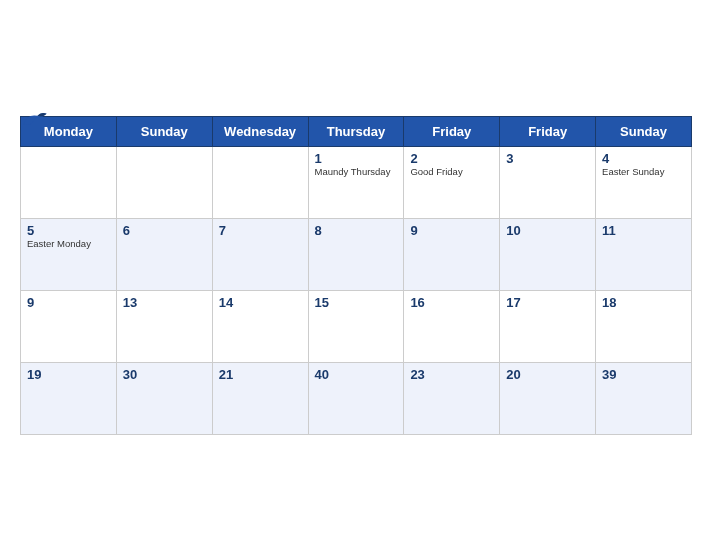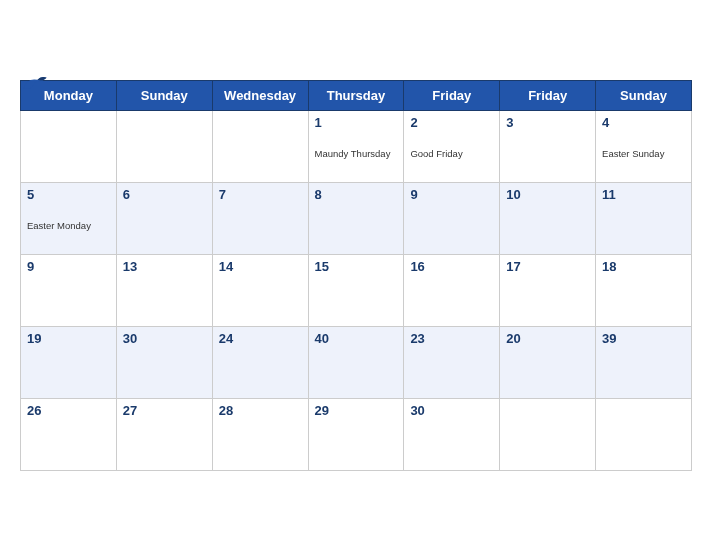--- a/index.html
+++ b/index.html
@@ -85,21 +85,21 @@
     }
     .day-number {
       font-size: 13px;
       font-weight: bold;
       color: #1a3a6b;
       display: block;
     }
     .day-event {
       font-size: 9.5px;
       color: #333;
-      margin-top: 18px;
+      margin-top: 0;
       display: block;
     }
     
     .row-even td { background-color: #eef2fb; }
     .row-odd td { background-color: #fff; }
   </style>
 </head>
 <body>
 
 <div class="calendar-wrapper">
@@ -201,49 +201,30 @@
           </td>
         </tr>
         <tr class="row-even">
           <td>
             <span class="day-number">19</span>
           </td>
           <td>
             <span class="day-number">30</span>
           </td>
           <td>
-            <span class="day-number">24</span>
+            <span class="day-number">21</span>
           </td>
           <td>
             <span class="day-number">40</span>
           </td>
           <td>
             <span class="day-number">23</span>
           </td>
           <td>
             <span class="day-number">20</span>
           </td>
           <td>
             <span class="day-number">39</span>
           </td>
-        </tr>
-        <tr class="row-odd">
-          <td>
-            <span class="day-number">26</span>
-          </td>
-          <td>
-            <span class="day-number">27</span>
-          </td>
-          <td>
-            <span class="day-number">28</span>
-          </td>
-          <td>
-            <span class="day-number">29</span>
-          </td>
-          <td>
-            <span class="day-number">30</span>
-          </td>
-          <td></td>
-          <td></td>
         </tr>
       </tbody>
   </table>
 </div>
 
 </body></html>

